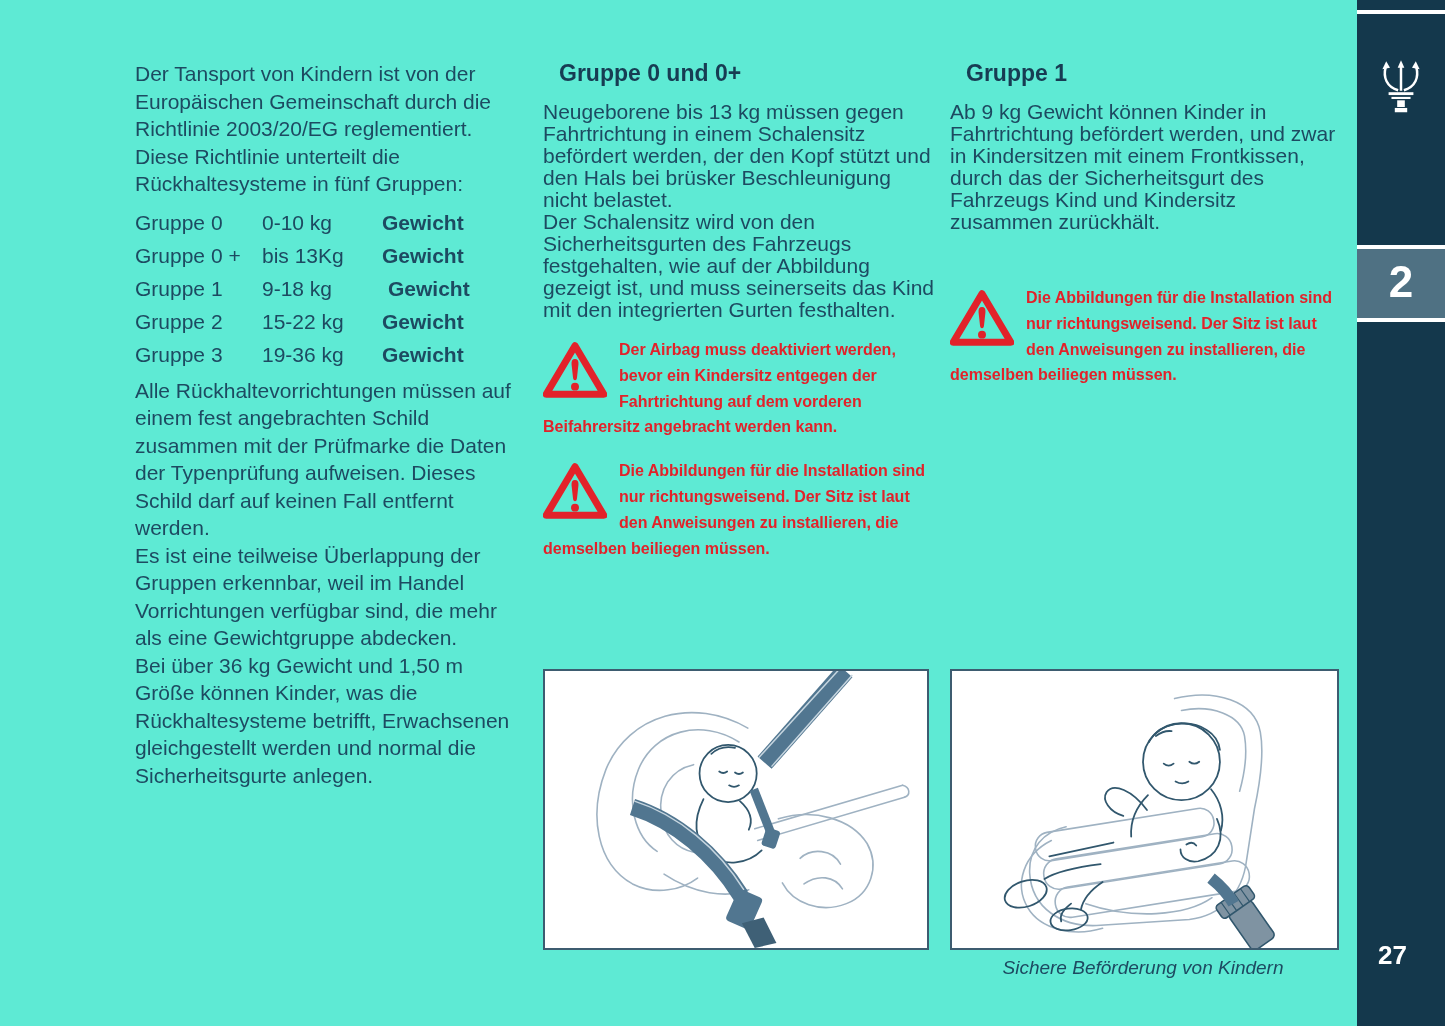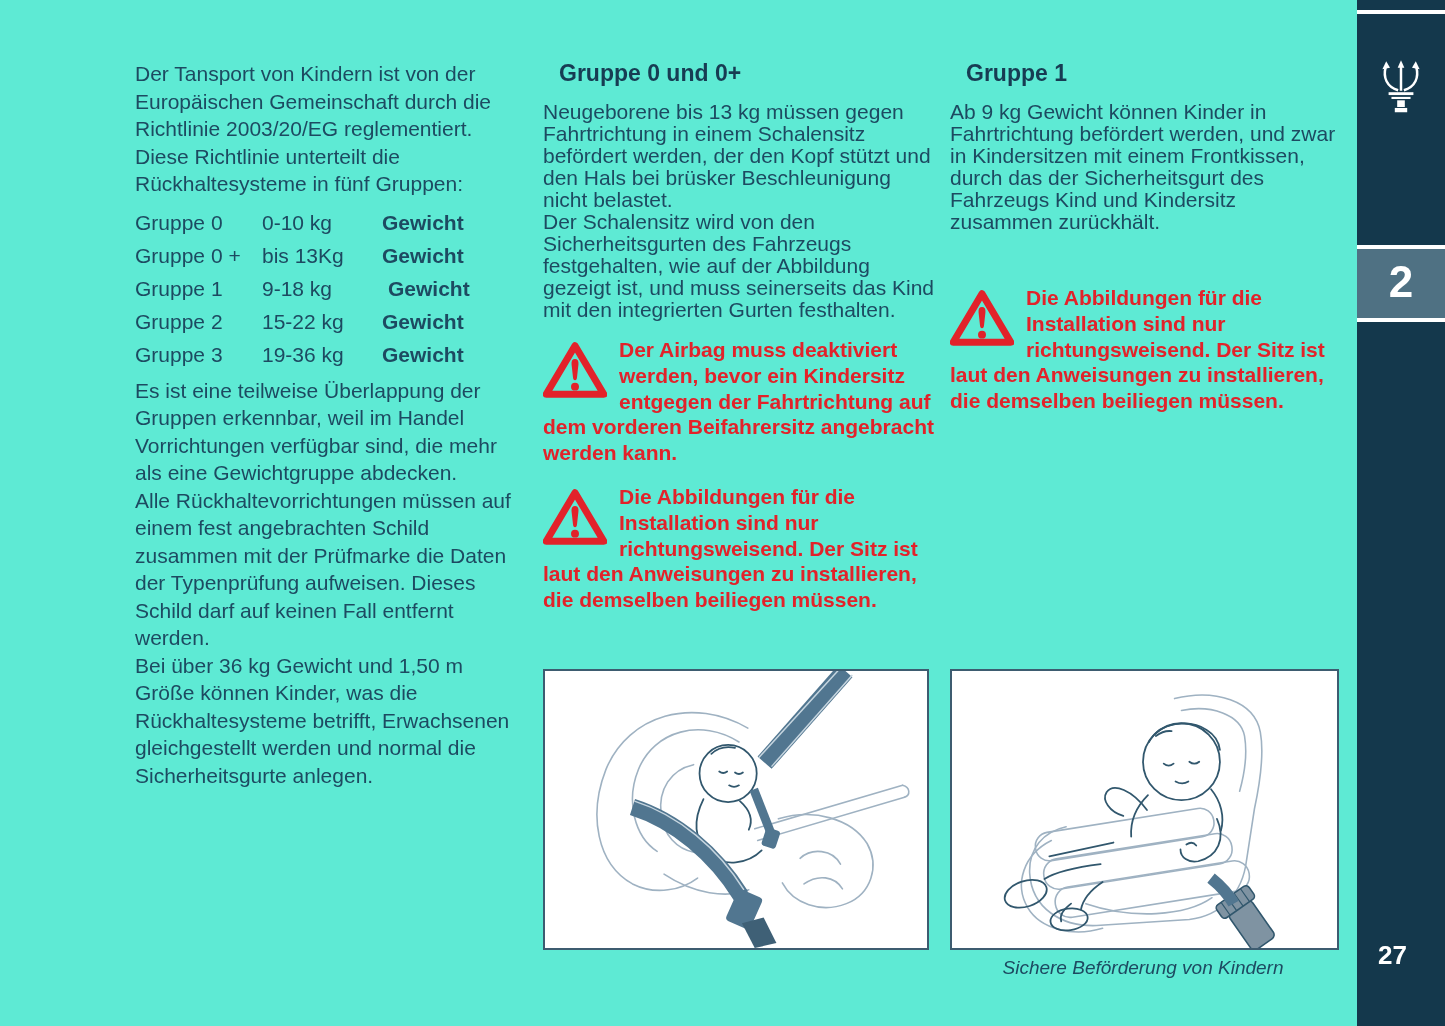--- a/index.html
+++ b/index.html
@@ -34,21 +34,21 @@
   .groups{margin:0 0 6px 0;}
   .group-row{display:flex;font-size:21px;line-height:33px;color:#1d4a61;}
   .group-name{width:127px;}
   .group-weight{width:120px;}
   .group-label{flex:1;padding-left:0px;font-weight:bold;}
 
   
   .warning{
     color:#e2222a;
     font-weight:bold;
-    font-size:21px;
+    font-size:16px;
     line-height:25.8px;
     margin-top:14px;
   }
   .warning::after{content:"";display:block;clear:both;}
   .warning .tri{
     float:left;
     width:64px;height:58px;
     margin:4px 12px 4px 0;
   }
   .warning p{margin:0;}
@@ -123,22 +123,22 @@
         <span class="group-name">Gruppe 2</span>
         <span class="group-weight">15-22 kg</span>
         <span class="group-label">Gewicht</span>
       </div>
       <div class="group-row">
         <span class="group-name">Gruppe 3</span>
         <span class="group-weight">19-36 kg</span>
         <span class="group-label">Gewicht</span>
       </div>
     </div>
+    <p class="body">Alle Rückhaltevorrichtungen müssen auf einem fest angebrachten Schild zusammen mit der Prüfmarke die Daten der Typenprüfung aufweisen. Dieses Schild darf auf keinen Fall entfernt werden.</p>
     <p class="body">Es ist eine teilweise Überlappung der Gruppen erkennbar, weil im Handel Vorrichtungen verfügbar sind, die mehr als eine Gewichtgruppe abdecken.</p>
-    <p class="body">Alle Rückhaltevorrichtungen müssen auf einem fest angebrachten Schild zusammen mit der Prüfmarke die Daten der Typenprüfung aufweisen. Dieses Schild darf auf keinen Fall entfernt werden.</p>
     <p class="body">Bei über 36 kg Gewicht und 1,50 m Größe können Kinder, was die Rückhaltesysteme betrifft, Erwachsenen gleichgestellt werden und normal die Sicherheitsgurte anlegen.</p>
   </div>
 
   <div class="col col-mid">
     <h2 class="heading">Gruppe 0 und 0+</h2>
     <p class="body">Neugeborene bis 13 kg müssen gegen Fahrtrichtung in einem Schalensitz befördert werden, der den Kopf stützt und den Hals bei brüsker Beschleunigung nicht belastet.</p>
     <p class="body">Der Schalensitz wird von den Sicherheitsgurten des Fahrzeugs festgehalten, wie auf der Abbildung gezeigt ist, und muss seinerseits das Kind mit den integrierten Gurten festhalten.</p>
     <div class="warning" style="margin-top:16px;">
       <svg class="tri" viewBox="0 0 100 90">
         <path d="M50 7 L95 83 L5 83 Z" fill="none" stroke="#e2222a" stroke-width="11" stroke-linejoin="round"></path>

